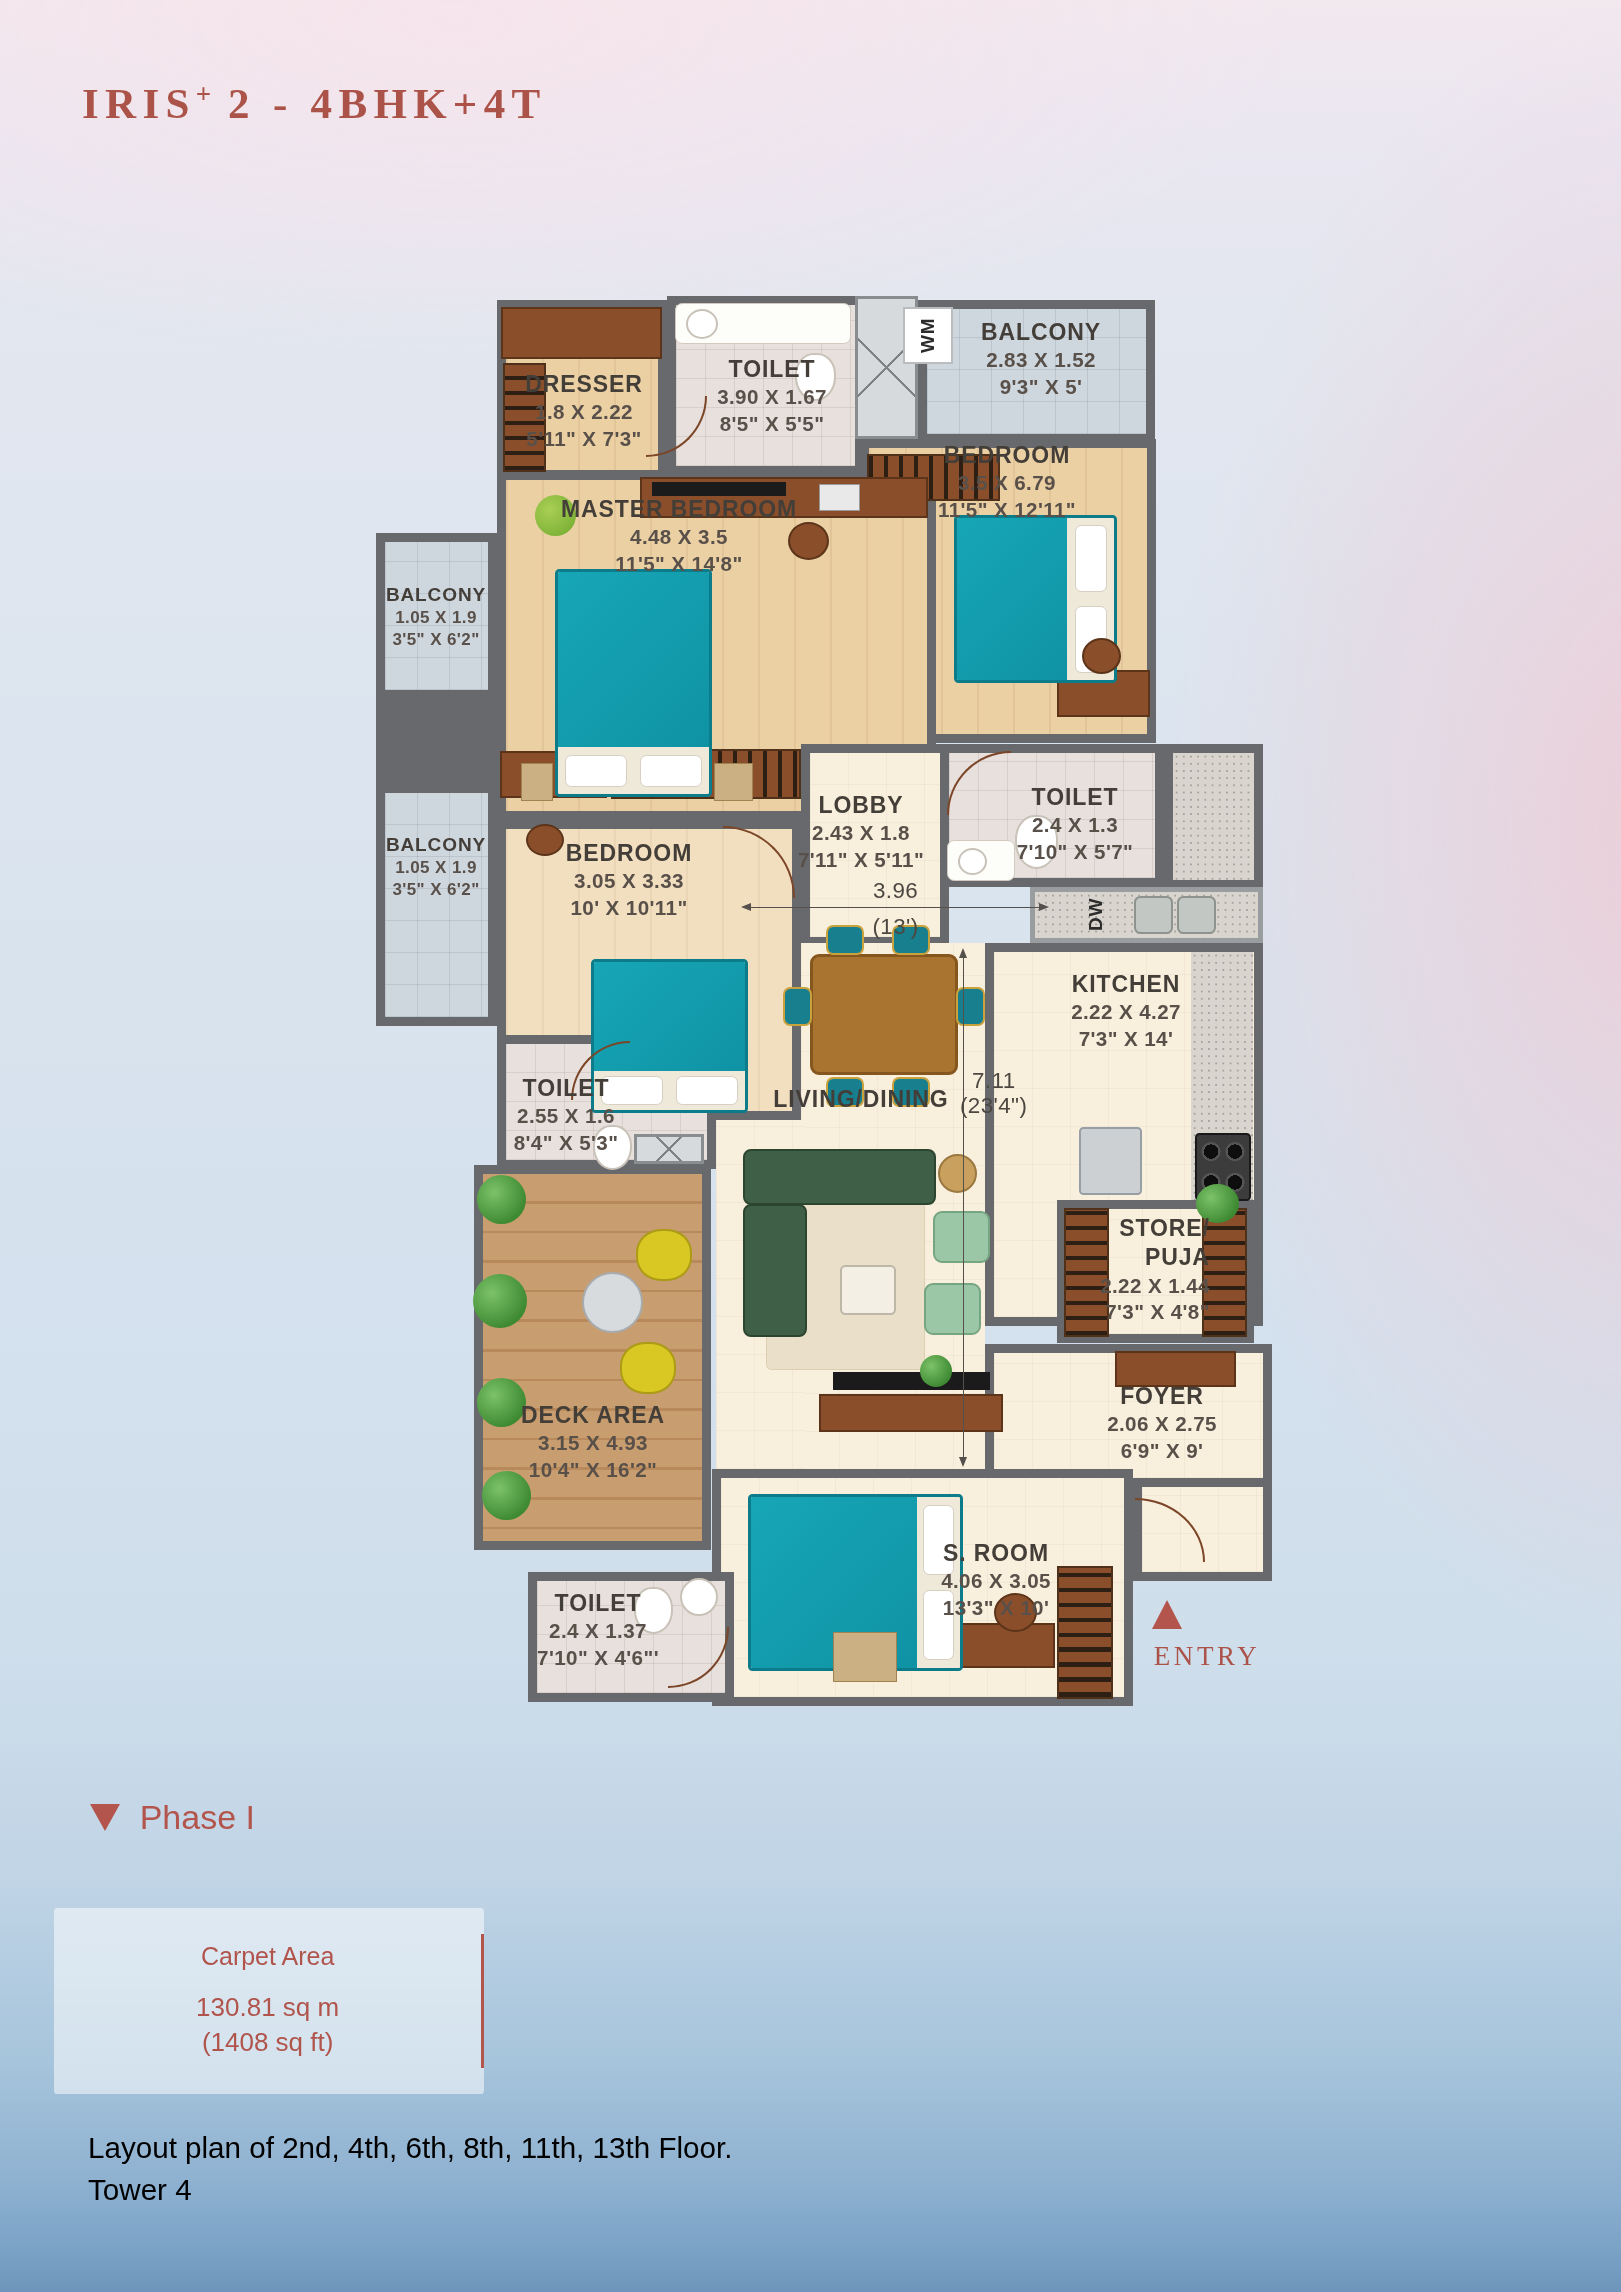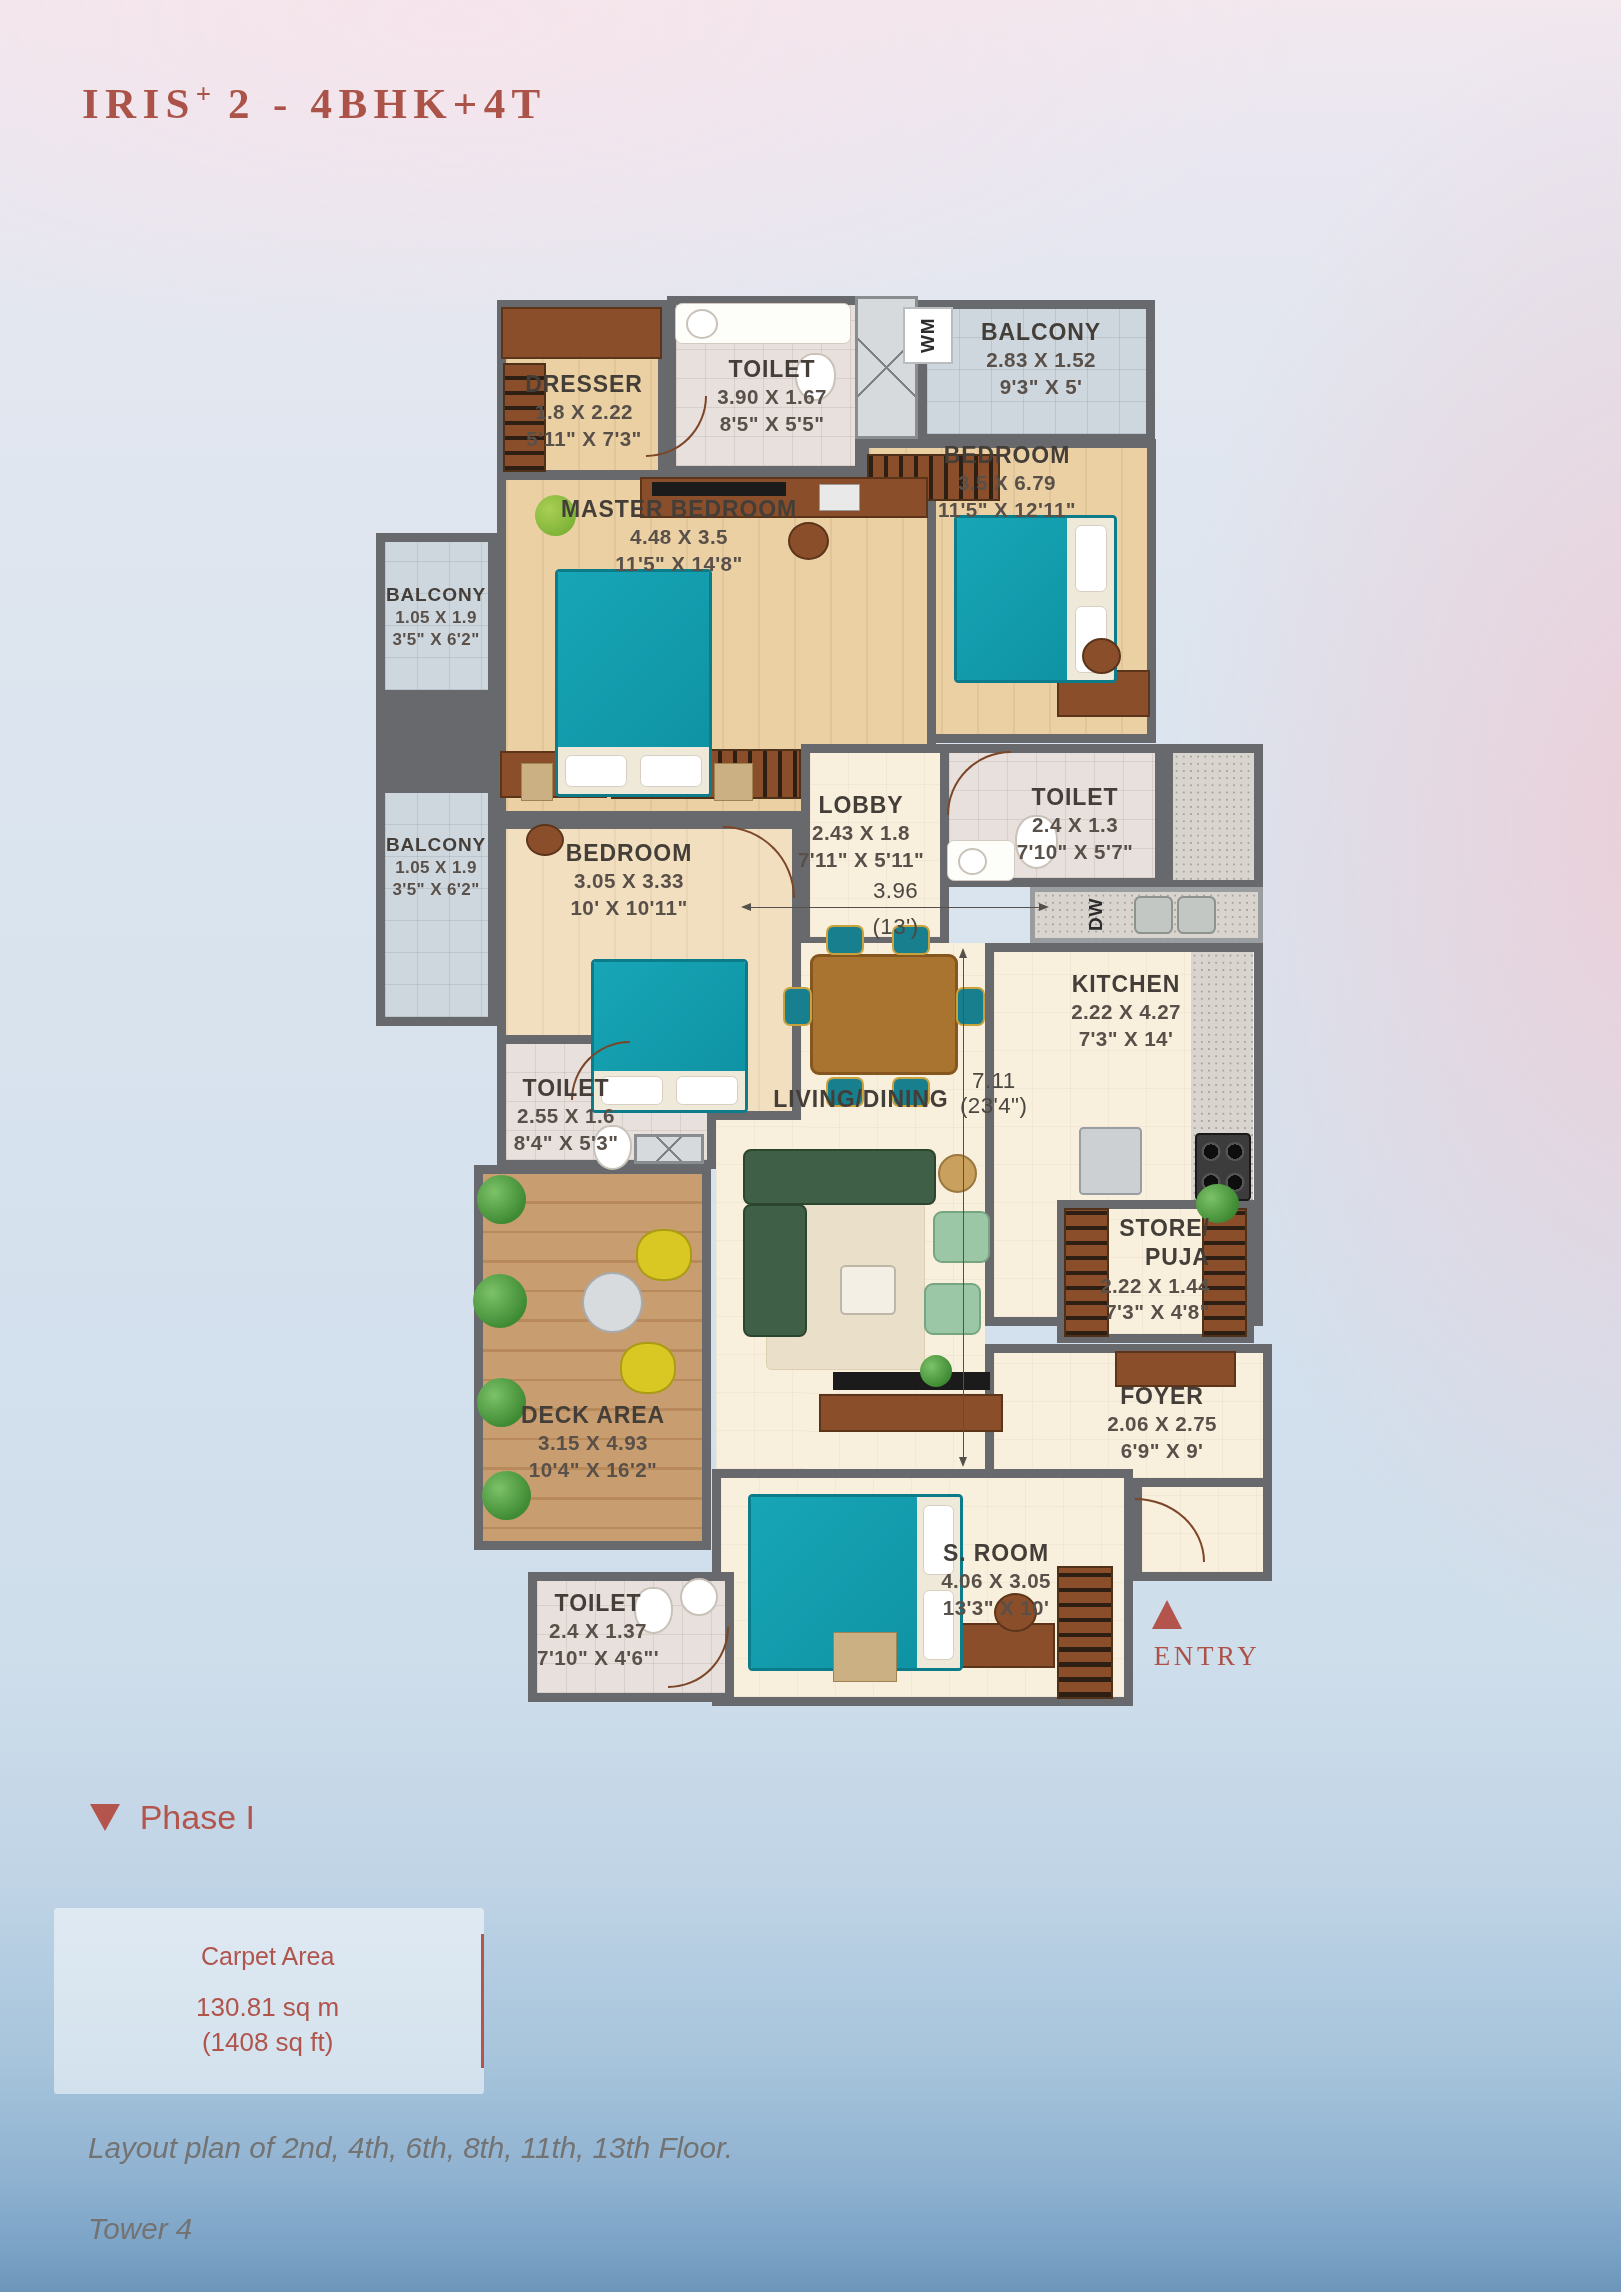--- a/index.html
+++ b/index.html
@@ -85,21 +85,21 @@
   .tri-down{width:0;height:0;border-left:15px solid transparent;border-right:15px solid transparent;border-top:27px solid #b3554d;}
   #entry-label{font:400 27px "Liberation Serif",serif;color:#ab5348;letter-spacing:3.6px;transform:translate(-50%,0);z-index:31;}
   
   #phase-row{left:90px;top:1798px;display:flex;align-items:center;gap:19.7px;}
   #phase-text{font-size:34px;color:#b3554d;}
   #area-panel{left:54px;top:1908px;width:430px;height:186px;background:rgba(255,255,255,.52);border-radius:3.6px;display:flex;align-items:center;}
   .area-col{flex:1;text-align:center;color:#b0544c;}
   .area-label{font-size:25px;margin-bottom:19.7px;}
   .area-val{font-size:26px;line-height:1.35;}
   #area-divider{width:2.7px;height:134px;background:#b3554d;}
-  .note{left:88px;font-size:29.6px;color:#737373;font-style:italic;}
+  .note{left:88px;font-size:29.6px;color:#000000;}
   .chair-round{background:#8a4f2a;border:2.7px solid #5c341a;border-radius:50%;z-index:6;}
   .tv{background:#1b1b1b;z-index:6;}
   .fridge{background:#cdd0d3;border:2.7px solid #989fa4;border-radius:4.5px;z-index:6;}
   .nstand{background:#cbb083;border:1.8px solid #a3severely; border:1.8px solid #a08350;z-index:5;}
   .pouf{background:radial-gradient(circle at 35% 35%,#a9cf54,#6fa92e);border-radius:50%;z-index:6;}
 </style>
 </head>
 <body>
 
 <div class="abs" id="title"><span>IRIS</span><sup>+</sup><span> 2 - 4BHK+4T</span></div>
@@ -354,14 +354,14 @@
 <div class="abs" id="area-panel">
   <div class="area-col">
     <div class="area-label">Carpet Area</div>
     <div class="area-val">130.81 sq m</div>
     <div class="area-val">(1408 sq ft)</div>
   </div>
   <div id="area-divider"></div>
 </div>
 
 <div class="abs note" style="top:2131px;">Layout plan of 2nd, 4th, 6th, 8th, 11th, 13th Floor.</div>
-<div class="abs note" style="top:2173px;margin-top:39px;">Tower 4</div>
+<div class="abs note" style="top:2173px;">Tower 4</div>
 
 
 </body></html>

